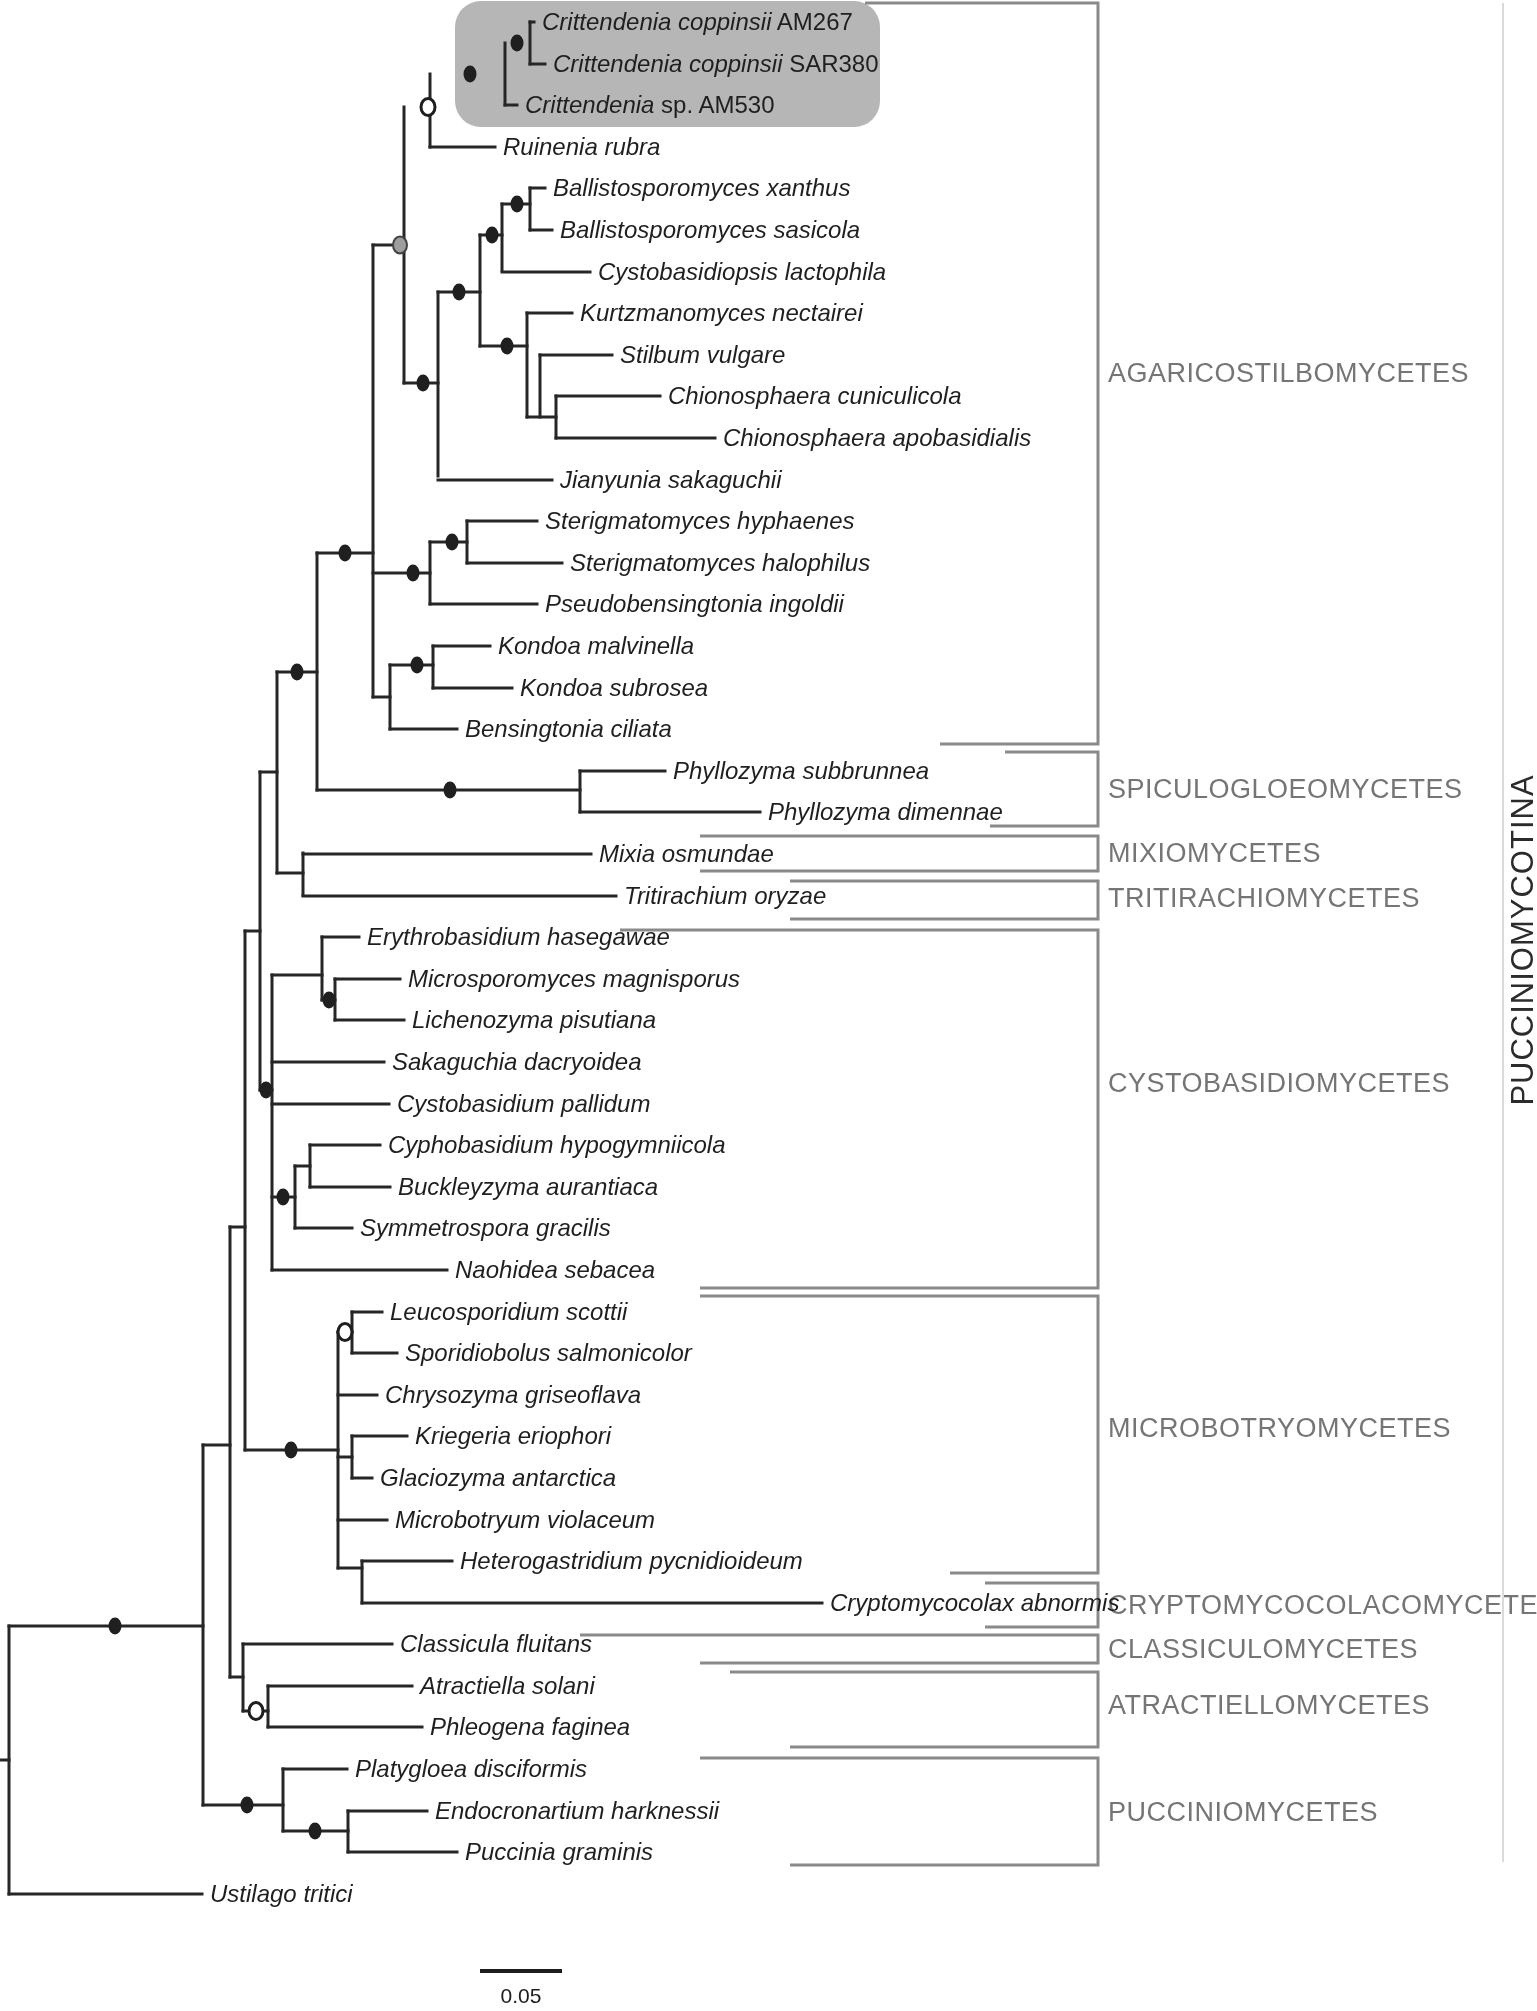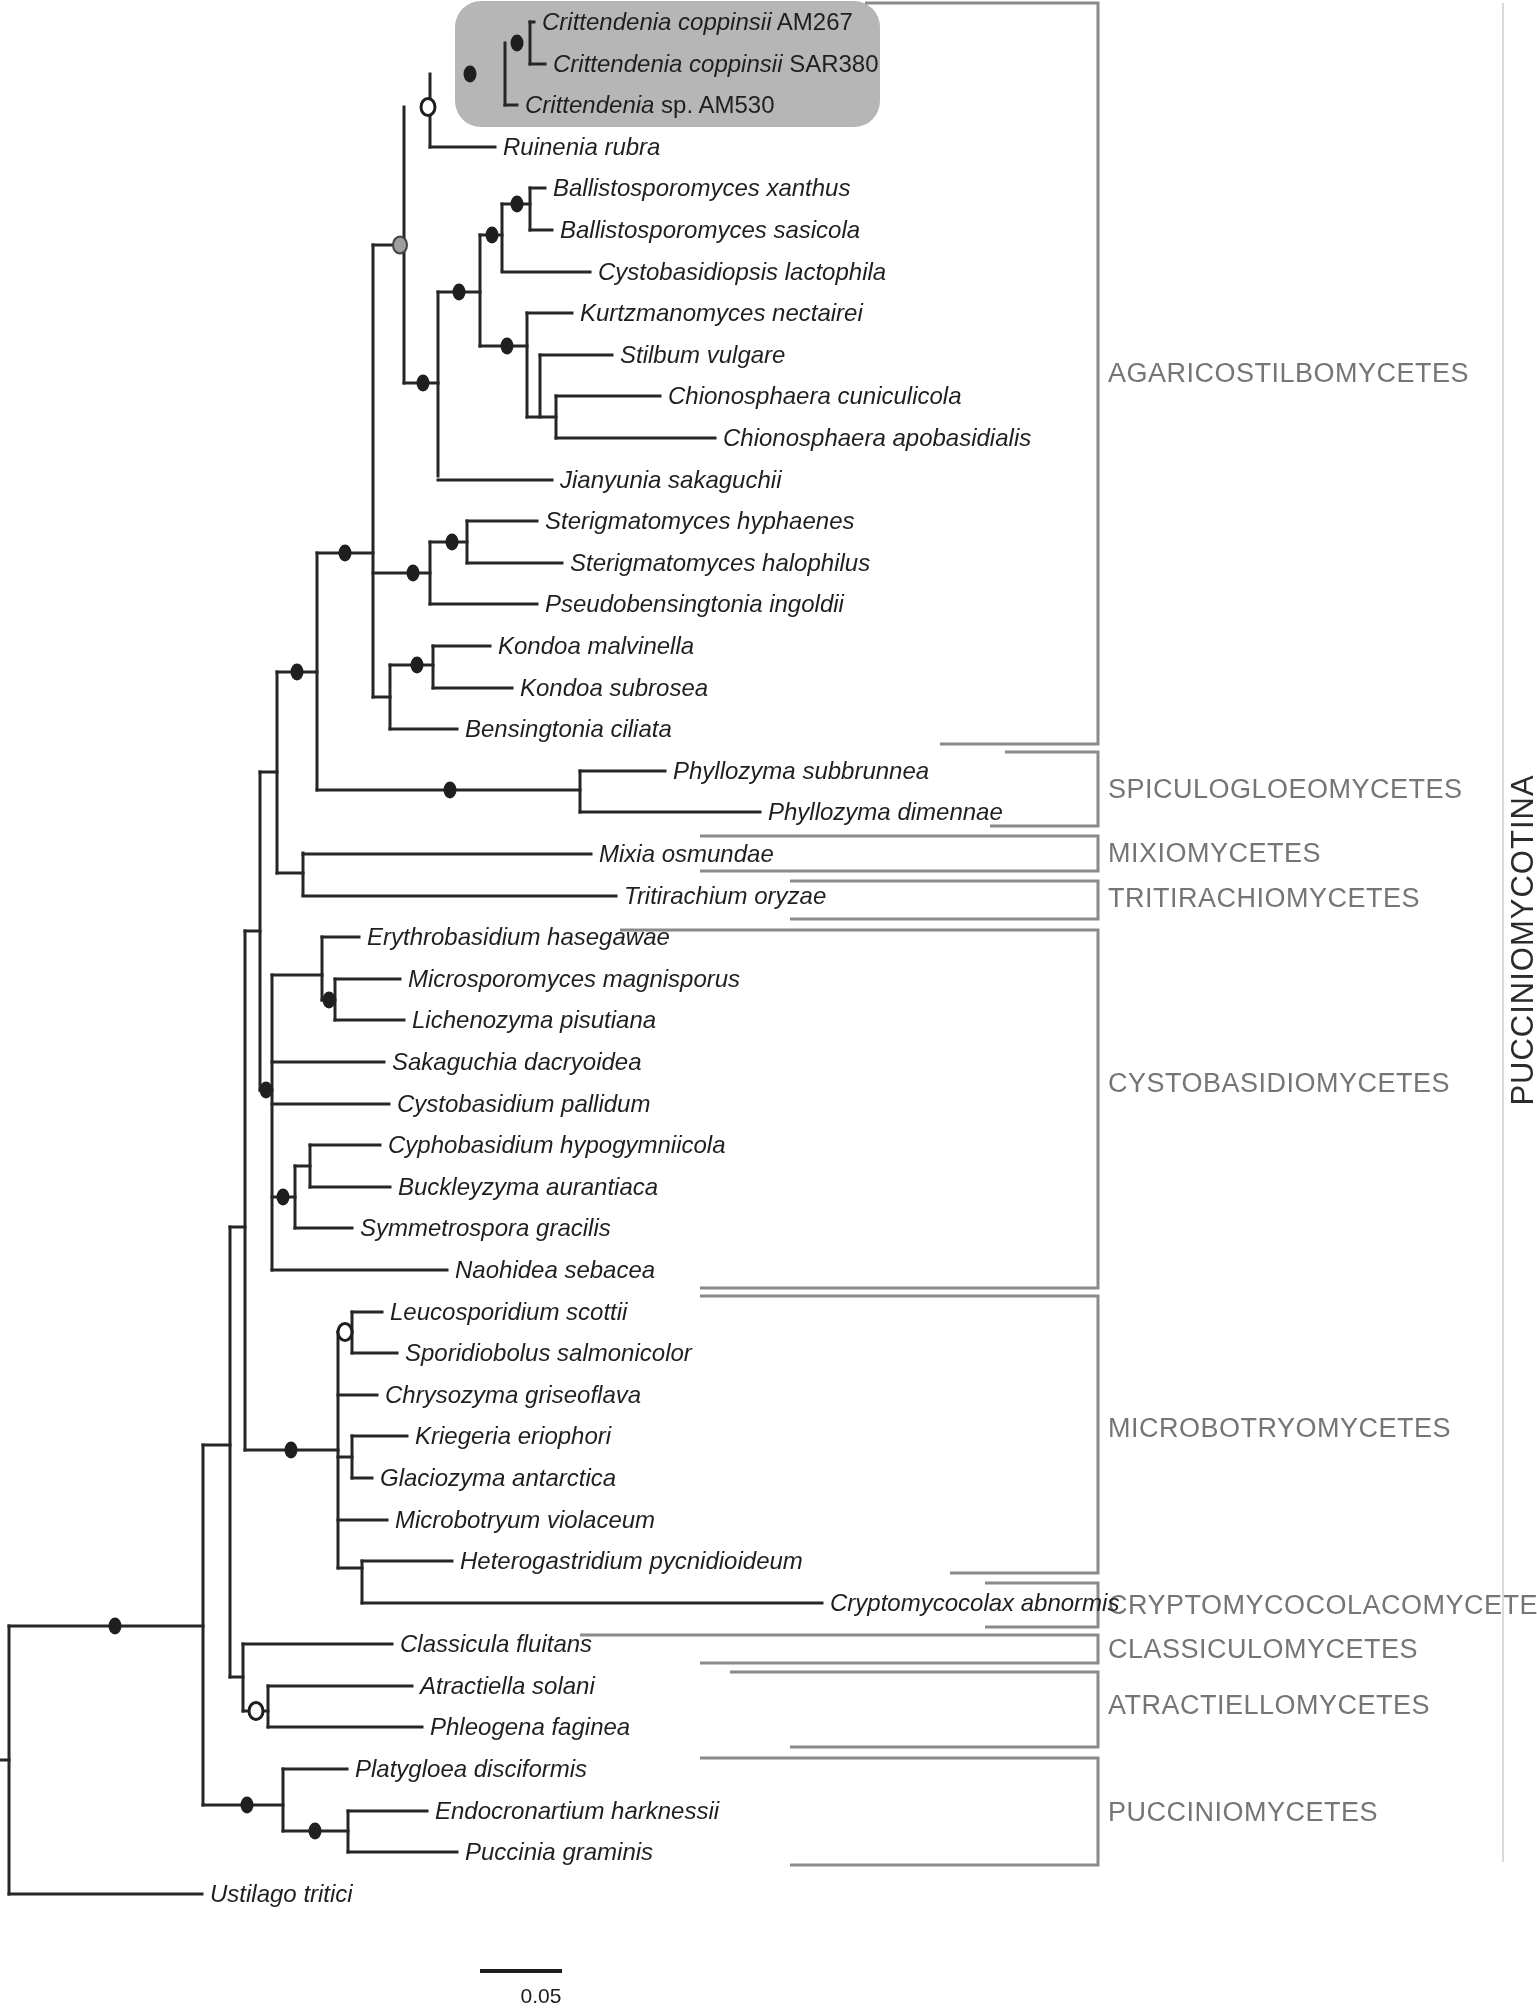--- a/index.html
+++ b/index.html
@@ -2,21 +2,21 @@
 <html><head>
 <meta charset="utf-8">
 <style>
   html,body{margin:0;padding:0;background:#ffffff;}
   .fig{position:relative;width:1537px;height:2011px;background:#ffffff;overflow:hidden;
        font-family:"Liberation Sans", sans-serif;}
   svg{position:absolute;left:0;top:0;}
   .subphylum{position:absolute;left:1523px;top:940px;transform:translate(-50%,-50%) rotate(-90deg);
        white-space:nowrap;font-size:31px;color:#2b2b2b;letter-spacing:1px;}
   .scale-label{position:absolute;left:521px;top:1984px;transform:translateX(-50%);
-       font-size:21px;color:#1d1d1d;margin-left:20px;}
+       font-size:21px;color:#1d1d1d;}
 </style>
 </head>
 <body>
 
 <div class="fig">
   <svg id="tree" width="1537" height="2011" viewBox="0 0 1537 2011">
       <rect x="455" y="1" width="425" height="126" rx="26" fill="#b6b6b6"></rect>
       <path d="M 865 3 H 1098 V 744 H 940" fill="none" stroke="#8a8a8a" stroke-width="3"></path>
       <text x="1108" y="382" fill="#757575" font-size="27px" letter-spacing="0.5">AGARICOSTILBOMYCETES</text>
       <path d="M 1005 752 H 1098 V 826 H 990" fill="none" stroke="#8a8a8a" stroke-width="3"></path>

